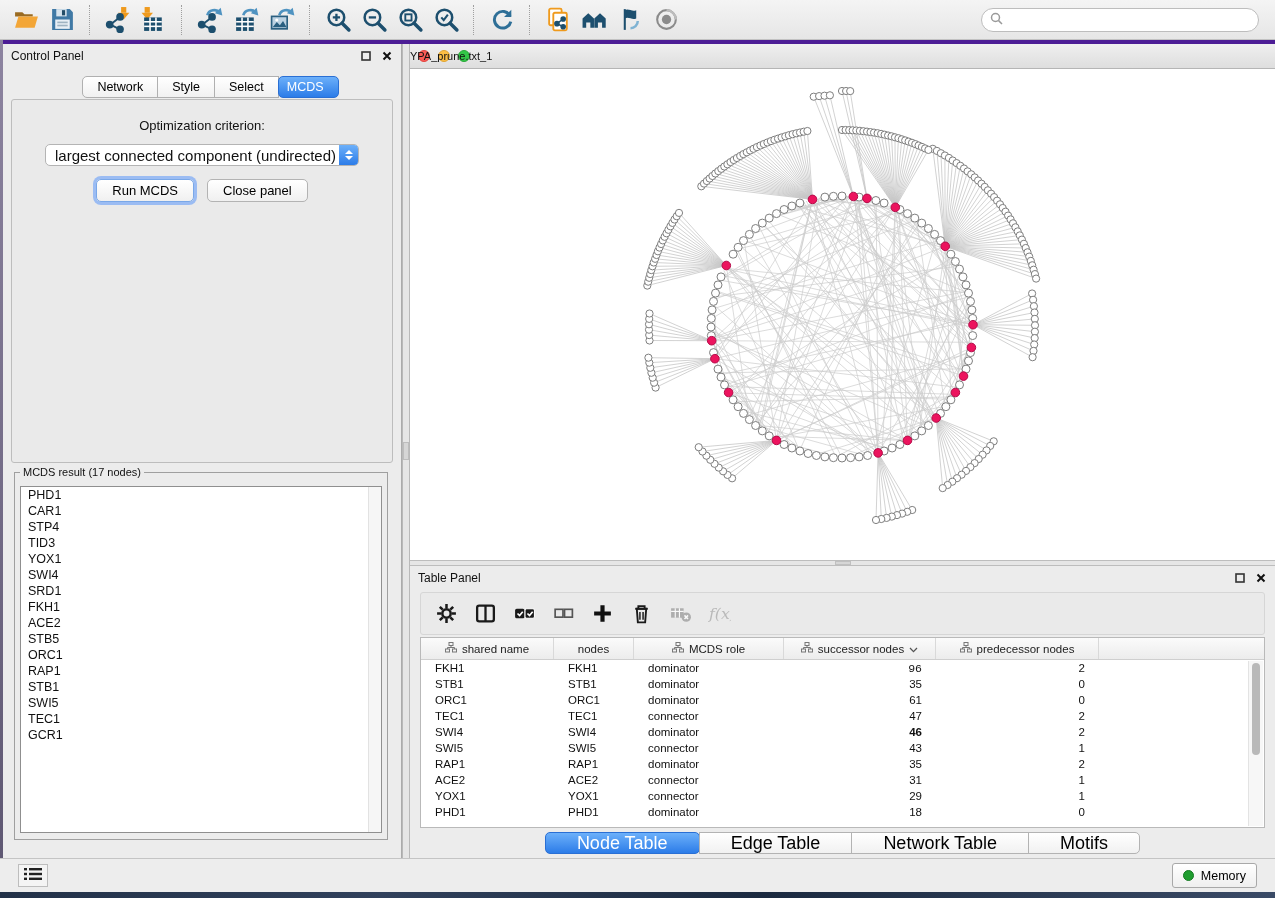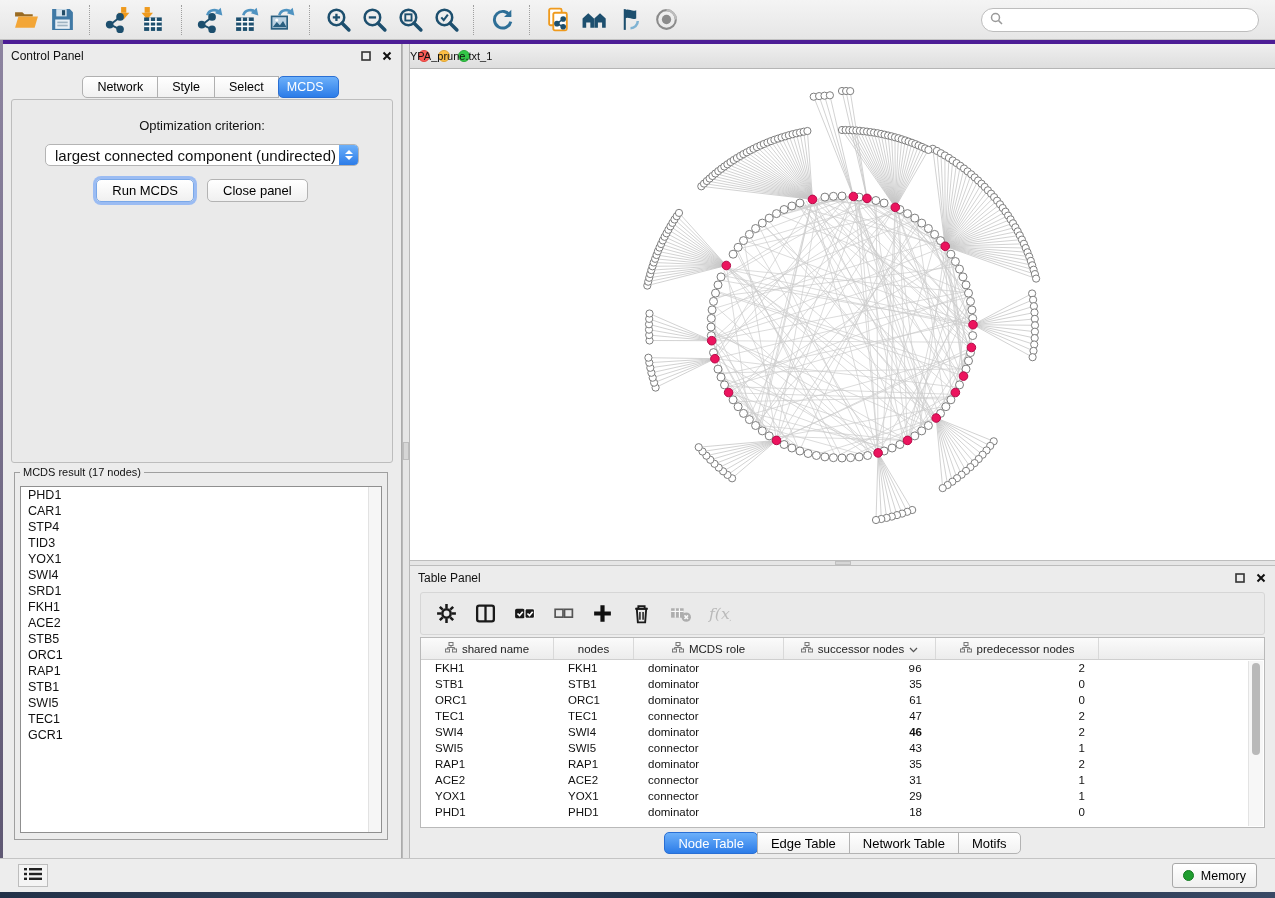--- a/index.html
+++ b/index.html
@@ -61,21 +61,21 @@
   .tp-btn{width:30px;height:32px;background:none;border:none;display:flex;align-items:center;justify-content:center;padding:0;}
   .tablewrap{position:relative;margin:2px 10px 0;height:194px;background:#fff;border:1px solid #b9b9b9;box-sizing:border-box;overflow:hidden;}
   .thead{display:flex;height:22px;background:linear-gradient(#fbfbfb,#ececec);border-bottom:1px solid #cfcfcf;box-sizing:border-box;text-align:center;}
   .th{display:flex;align-items:center;justify-content:center;gap:5px;font-size:11.5px;color:#222;border-right:1px solid #d9d9d9;box-sizing:border-box;}
   .trow{display:flex;height:16px;align-items:center;}
   .td{font-size:11.5px;box-sizing:border-box;padding-left:14px;white-space:nowrap;overflow:hidden;}
   .td.num{text-align:right;padding-left:0;padding-right:14px;}
   .tscroll{position:absolute;top:23px;bottom:1px;right:1px;width:14px;background:#f7f7f7;border-left:1px solid #e3e3e3;}
   .tthumb{position:absolute;left:3px;top:2px;width:8px;height:92px;border-radius:5px;background:#b9b9b9;}
   .tp-tabs{height:30px;display:flex;justify-content:center;align-items:center;}
-  .tp-tab{height:22px;padding:0 13px;font-size:13px;background:linear-gradient(#ffffff,#f1f1f1);border:1px solid #b3b3b3;margin-left:-1px;display:flex;align-items:center;font-family:"Liberation Sans",sans-serif;}
+  .tp-tab{height:22px;padding:0 31px;font-size:18px;background:linear-gradient(#ffffff,#f1f1f1);border:1px solid #b3b3b3;margin-left:-1px;display:flex;align-items:center;font-family:"Liberation Sans",sans-serif;}
   .tp-tab:first-child{border-radius:5px 0 0 5px;margin-left:0;}
   .tp-tab:last-child{border-radius:0 5px 5px 0;}
   .tp-tab.active{background:linear-gradient(#6cb0fa,#2c7ce8);border-color:#2a6fd4;color:#fff;border-radius:5px;}
   
   .statusbar{position:absolute;left:0;right:0;bottom:6px;height:34px;background:#ededed;border-top:1px solid #c4c4c4;display:flex;align-items:center;padding:0 18px;box-sizing:border-box;}
   .sb-left{width:30px;height:23px;border:1px solid #bdbdbd;background:#f4f4f4;display:flex;align-items:center;justify-content:center;padding:0;}
   .memory-btn{margin-left:auto;height:25px;border:1px solid #a8a8a8;border-radius:3px;background:linear-gradient(#ffffff,#efefef);display:flex;align-items:center;gap:7px;padding:0 10px;font-size:12.5px;font-family:"Liberation Sans",sans-serif;}
   .mem-dot{width:11px;height:11px;border-radius:50%;background:#1f9d2f;border:1px solid #157a22;box-sizing:border-box;}
 </style>
 </head>

